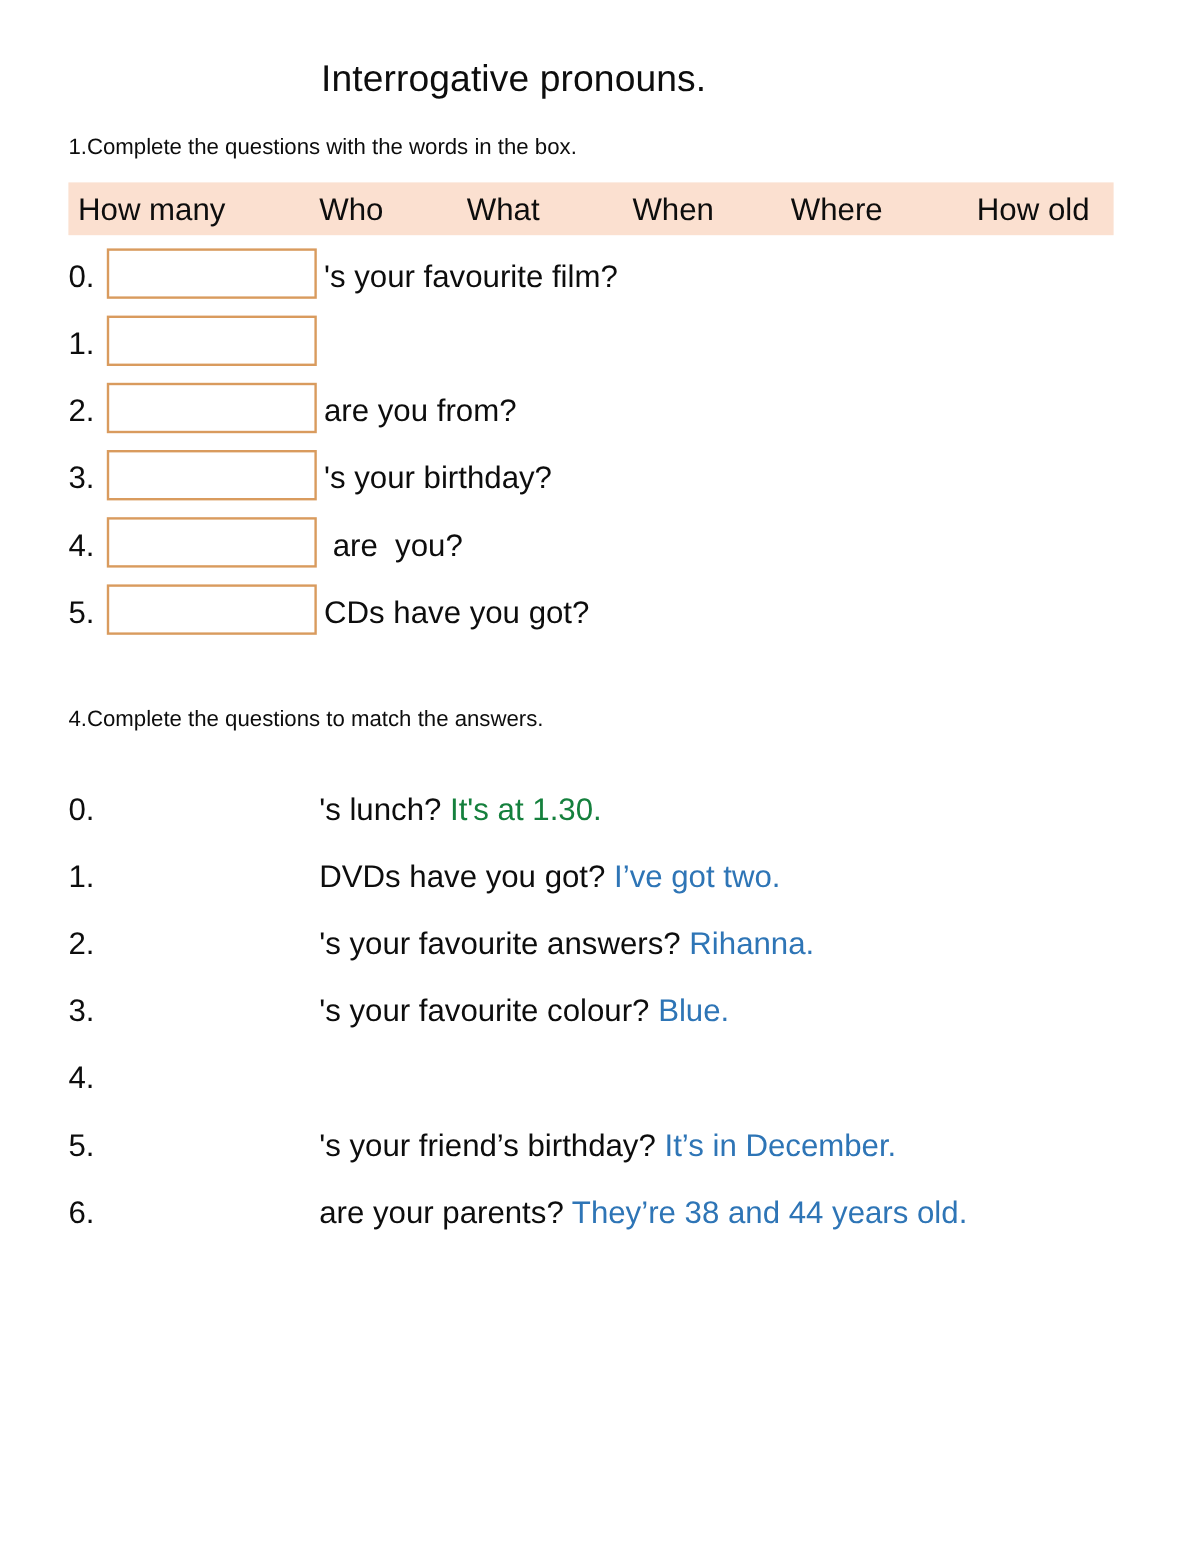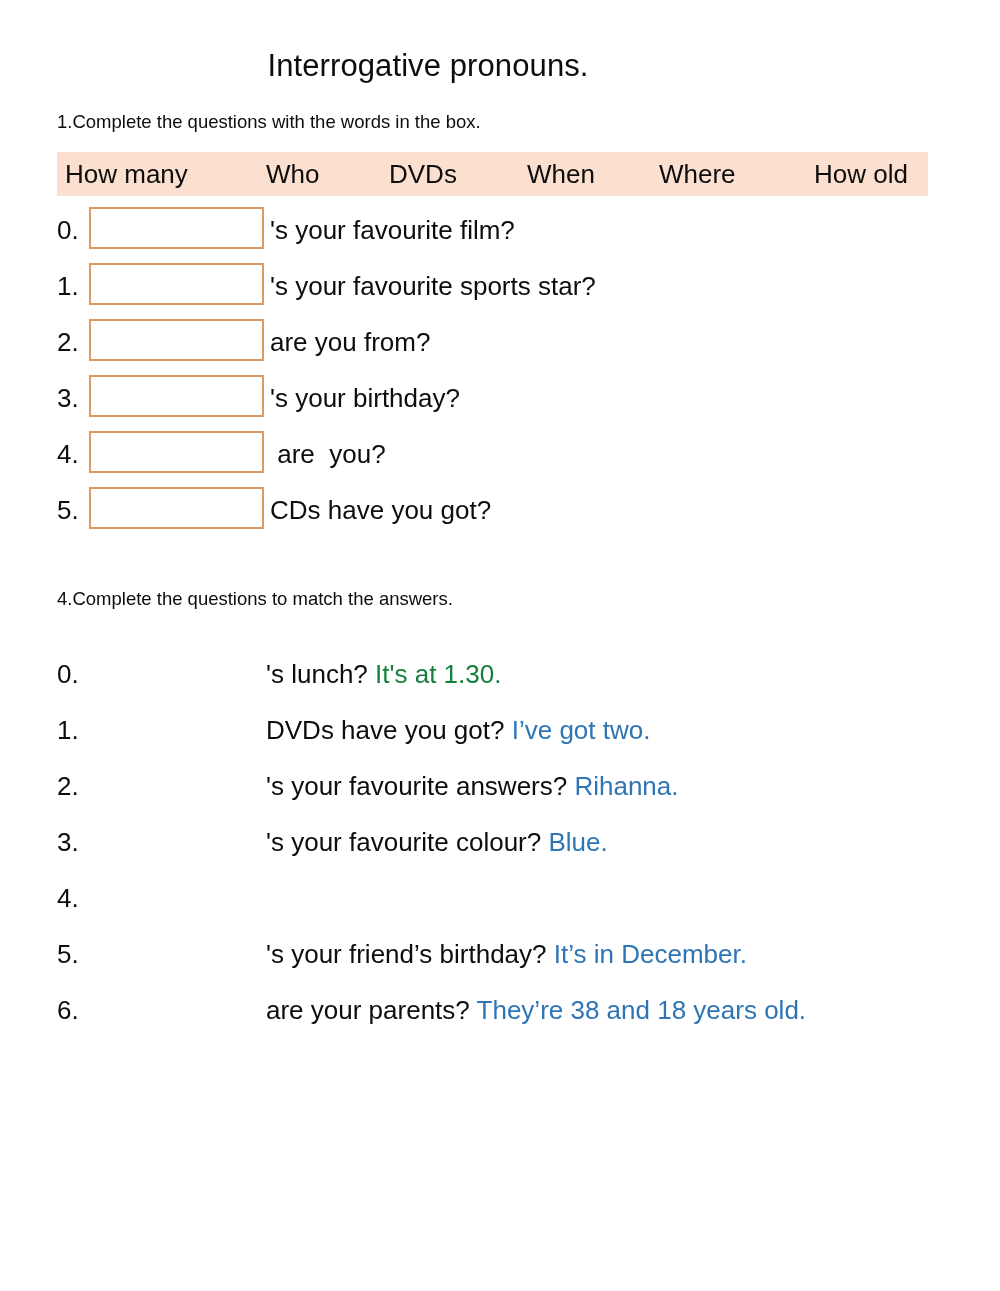--- a/index.html
+++ b/index.html
@@ -148,36 +148,35 @@
 
 <div class="sheet">
 
   <div class="title">Interrogative pronouns.</div>
 
   <div class="instruction instruction-1">1.Complete the questions with the words in the box.</div>
 
   <div class="wordbank" id="wordbank">
       <span class="wordbank-word" style="left: 8px;">How many</span>
       <span class="wordbank-word" style="left: 209px; text-align: center;">Who</span>
-      <span class="wordbank-word" style="left: 332px;">DVDs</span>
+      <span class="wordbank-word" style="left: 332px;">What</span>
       <span class="wordbank-word" style="left: 470px;">When</span>
       <span class="wordbank-word" style="left: 602px;">Where</span>
       <span class="wordbank-word" style="left: 757px;">How old</span>
     </div>
 
   <div id="ex1-rows">
       <div class="ex1-row" style="top: 202px;">
         <span class="ex1-num">0.</span>
         <input type="text" class="ex1-box" placeholder="" style="top: 5px;">
         <span class="ex1-text">'s your favourite film?</span>
       </div>
       <div class="ex1-row" style="top: 258px;">
         <span class="ex1-num">1.</span>
         <input type="text" class="ex1-box" placeholder="" style="top: 5px;">
-        <span class="ex1-text">'s your favourite sports star?</span>
       </div>
       <div class="ex1-row" style="top: 314px;">
         <span class="ex1-num">2.</span>
         <input type="text" class="ex1-box" placeholder="" style="top: 5px;">
         <span class="ex1-text">are you from?</span>
       </div>
       <div class="ex1-row" style="top: 370px;">
         <span class="ex1-num">3.</span>
         <input type="text" class="ex1-box" placeholder="" style="top: 5px;">
         <span class="ex1-text">'s your birthday?</span>
@@ -215,17 +214,17 @@
       </div>
       <div class="ex2-row" style="top: 870px;">
         <span class="ex2-num">4.</span>
       </div>
       <div class="ex2-row" style="top: 926px;">
         <span class="ex2-num">5.</span>
         <span class="ex2-line"><span class="ex2-question">'s your friend’s birthday? </span><span class="ex2-answer" style="color: rgb(46, 117, 182);">It’s in December.</span></span>
       </div>
       <div class="ex2-row" style="top: 982px;">
         <span class="ex2-num">6.</span>
-        <span class="ex2-line"><span class="ex2-question">are your parents? </span><span class="ex2-answer" style="color: rgb(46, 117, 182);">They’re 38 and 18 years old.</span></span>
+        <span class="ex2-line"><span class="ex2-question">are your parents? </span><span class="ex2-answer" style="color: rgb(46, 117, 182);">They’re 38 and 44 years old.</span></span>
       </div>
     </div>
 
 </div>
 
 </body></html>

